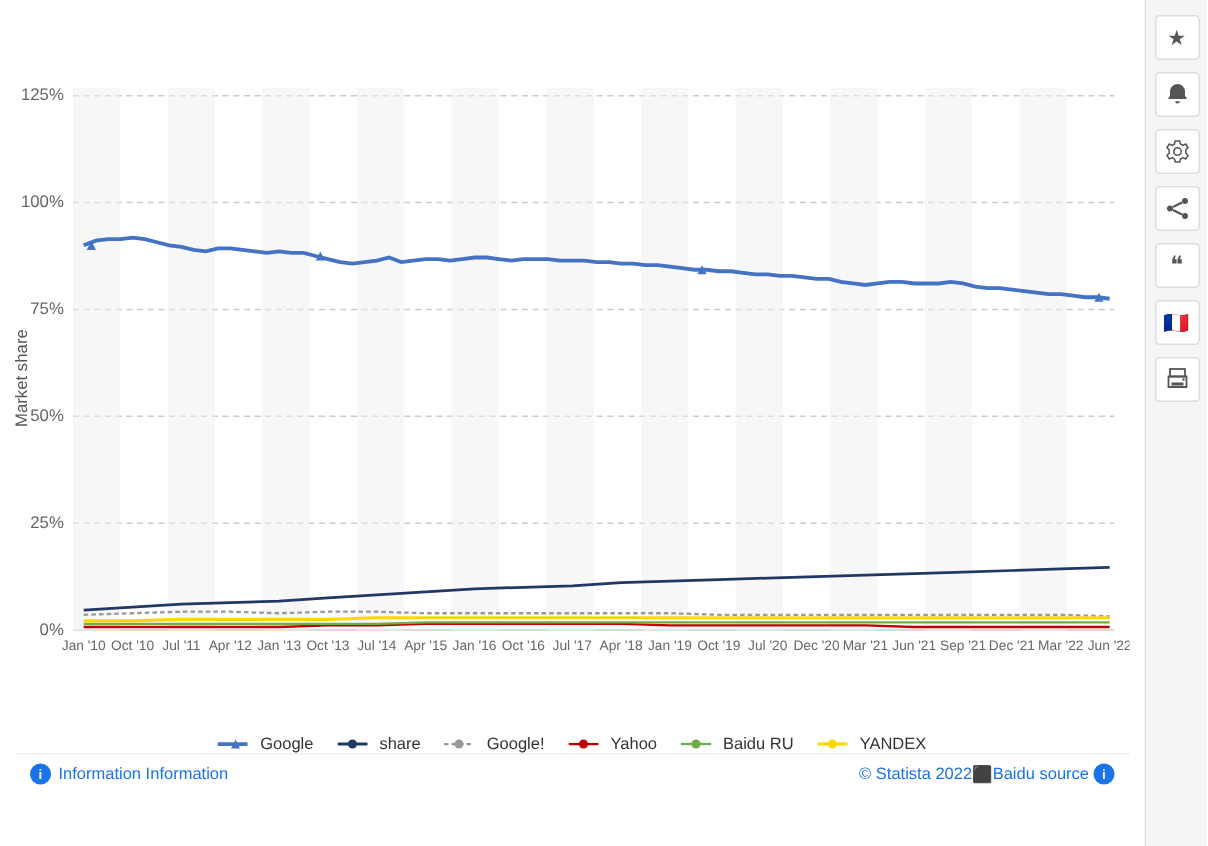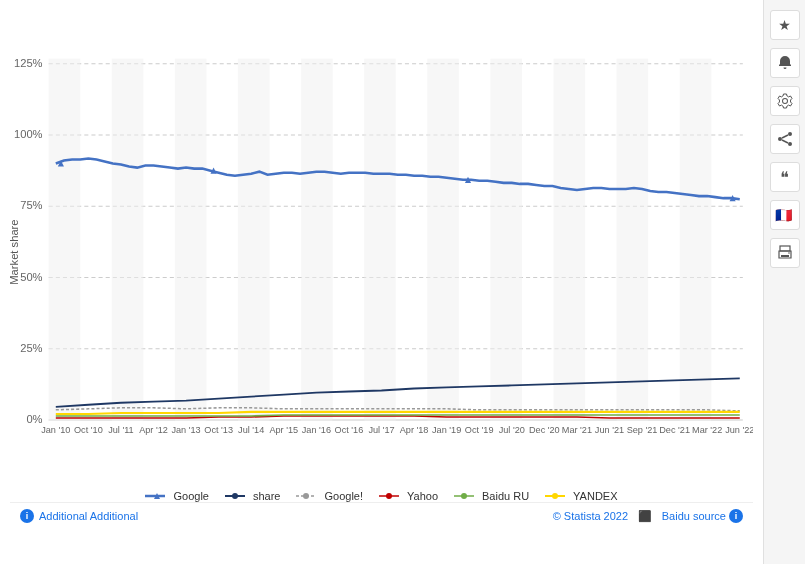--- a/index.html
+++ b/index.html
@@ -90,21 +90,20 @@
     .footer-left {
       display: flex;
       align-items: center;
       gap: 5px;
       color: #1a73e8;
     }
 
     .footer-right {
       display: flex;
       align-items: center;
-      gap: 10px;
     }
 
     .statista-copyright {
       color: #1a73e8;
       font-size: 11px;
     }
 
     .show-source {
       color: #1a73e8;
       font-size: 11px;
@@ -457,21 +456,21 @@
         </svg>
         <span>YANDEX</span>
       </div>
     </div>
 
     <div class="chart-footer">
       <div class="footer-left">
         <div class="info-circle">
           <span>i</span>
         </div>
-        <span style="color:#1a73e8; cursor:pointer;">Additional Additional</span>
+        <span style="color:#1a73e8; cursor:pointer;">Information Information</span>
       </div>
       <div class="footer-right">
         <span class="statista-copyright">© Statista 2022</span>
         <span style="color:#1a73e8; font-size:11px;">⬛</span>
         <div class="show-source">
           <span>Baidu source</span>
           <div class="info-circle">
             <span>i</span>
           </div>
         </div>

